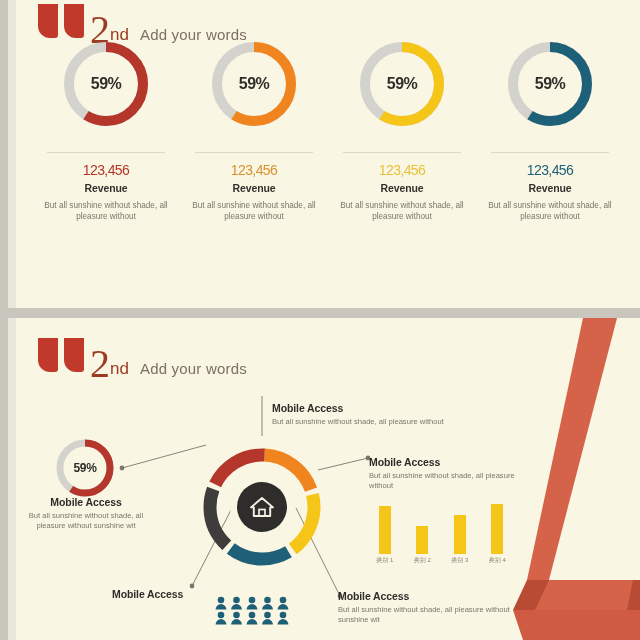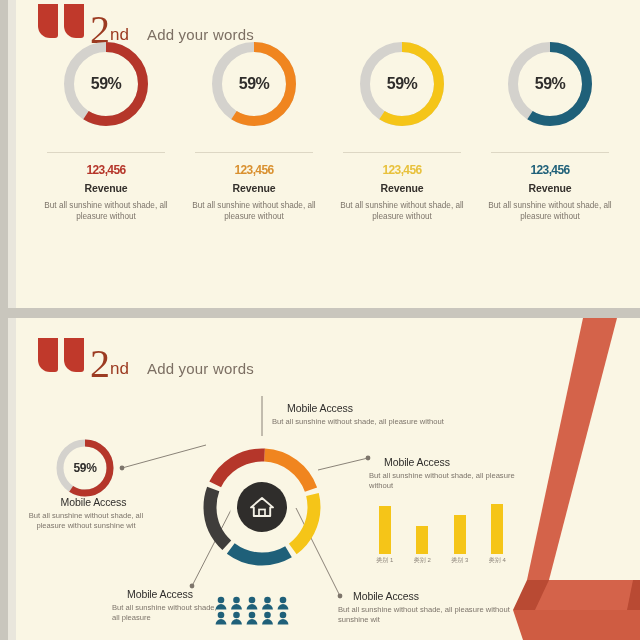--- a/index.html
+++ b/index.html
@@ -47,40 +47,40 @@
   }
   .num-big{
     font-family:"Liberation Serif", serif;
     font-size:40px;color:#9c3b22;line-height:36px;font-weight:400;
   }
   .num-sup{
     font-family:"Liberation Sans", sans-serif;
     font-size:17px;color:#9c3b22;line-height:18px;margin-top:14px;
   }
   .sec-sub{
-    font-size:15px;color:#7c6f63;margin-left:18px;margin-bottom:1px;
+    font-size:15px;color:#7c6f63;margin-left:11px;margin-bottom:1px;
     letter-spacing:.2px;
   }
 
   
   .cols{position:absolute;top:68px;left:24px;width:592px;display:flex;}
   .col{width:148px;display:flex;flex-direction:column;align-items:center;}
   .donut{position:relative;width:88px;height:88px;}
   .donut svg{display:block;transform:rotate(-90deg);}
   .donut .pct{
     position:absolute;inset:0;display:flex;align-items:center;justify-content:center;
     font-family:"Liberation Sans", sans-serif;
     font-size:16px;font-weight:bold;color:#2f2d2b;letter-spacing:-.5px;
   }
   .col-rule{
     width:118px;height:1px;background:#ddd7c4;margin:24px 0 9px 0;
   }
   .col-num{
     font-family:"Liberation Sans", sans-serif;
-    font-size:12px;font-weight:bold;letter-spacing:-.6px;line-height:17px;
+    font-size:14px;font-weight:normal;letter-spacing:-.6px;line-height:17px;
   }
   .col-label{
     font-size:10.5px;font-weight:bold;color:#34302c;margin-top:3px;letter-spacing:-.1px;
   }
   .col-desc{
     font-size:8.2px;color:#7d756b;text-align:center;line-height:11px;
     margin-top:6px;width:128px;
   }
 
   
@@ -97,21 +97,21 @@
 
   .mini-donut{position:absolute;left:54px;top:437px;width:62px;height:62px;}
   .mini-donut svg{display:block;transform:rotate(-90deg);}
   .mini-donut .pct{
     position:absolute;inset:0;display:flex;align-items:center;justify-content:center;
     font-size:12px;font-weight:bold;color:#2f2d2b;letter-spacing:-.4px;
   }
 
   .callout{position:absolute;}
   .callout .c-title{
-    font-size:10.5px;font-weight:normal;color:#2f2d2b;letter-spacing:-.1px;line-height:13px;margin-left:15px;
+    font-size:10.5px;font-weight:bold;color:#2f2d2b;letter-spacing:-.1px;line-height:13px;
   }
   .callout .c-desc{
     font-size:7.6px;color:#7d756b;line-height:10px;margin-top:2px;
   }
   .callout.center{text-align:center;}
 
   .lines{position:absolute;left:0;top:318px;width:640px;height:322px;pointer-events:none;}
 
   
   .people{position:absolute;left:215px;top:596px;width:78px;}
@@ -295,21 +295,20 @@
     <div class="c-desc">But all sunshine without shade, all pleasure without</div>
   </div>
 
   <div class="callout" style="left:369px;top:456px;width:150px;">
     <div class="c-title">Mobile Access</div>
     <div class="c-desc">But all sunshine without shade, all pleasure without</div>
   </div>
 
   <div class="callout" style="left:112px;top:588px;width:110px;">
     <div class="c-title">Mobile Access</div>
-    <div class="c-desc">But all sunshine without shade, all pleasure</div>
   </div>
 
   <div class="callout" style="left:338px;top:590px;width:190px;">
     <div class="c-title">Mobile Access</div>
     <div class="c-desc">But all sunshine without shade, all pleasure without sunshine wit</div>
   </div>
 
   <div class="people">
     <svg width="78" height="30" viewBox="0 0 78 30">
       <g fill="#1f6079">

